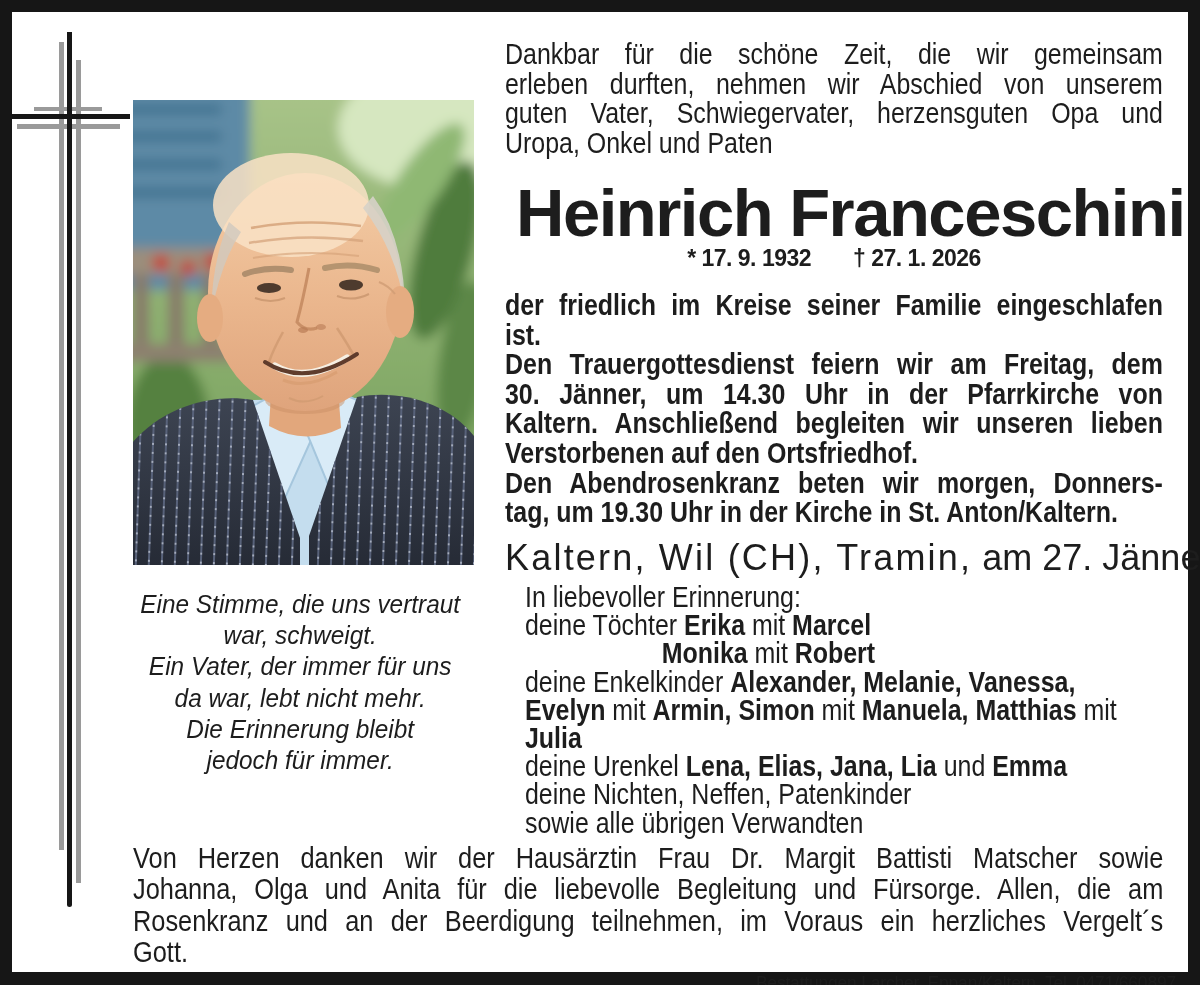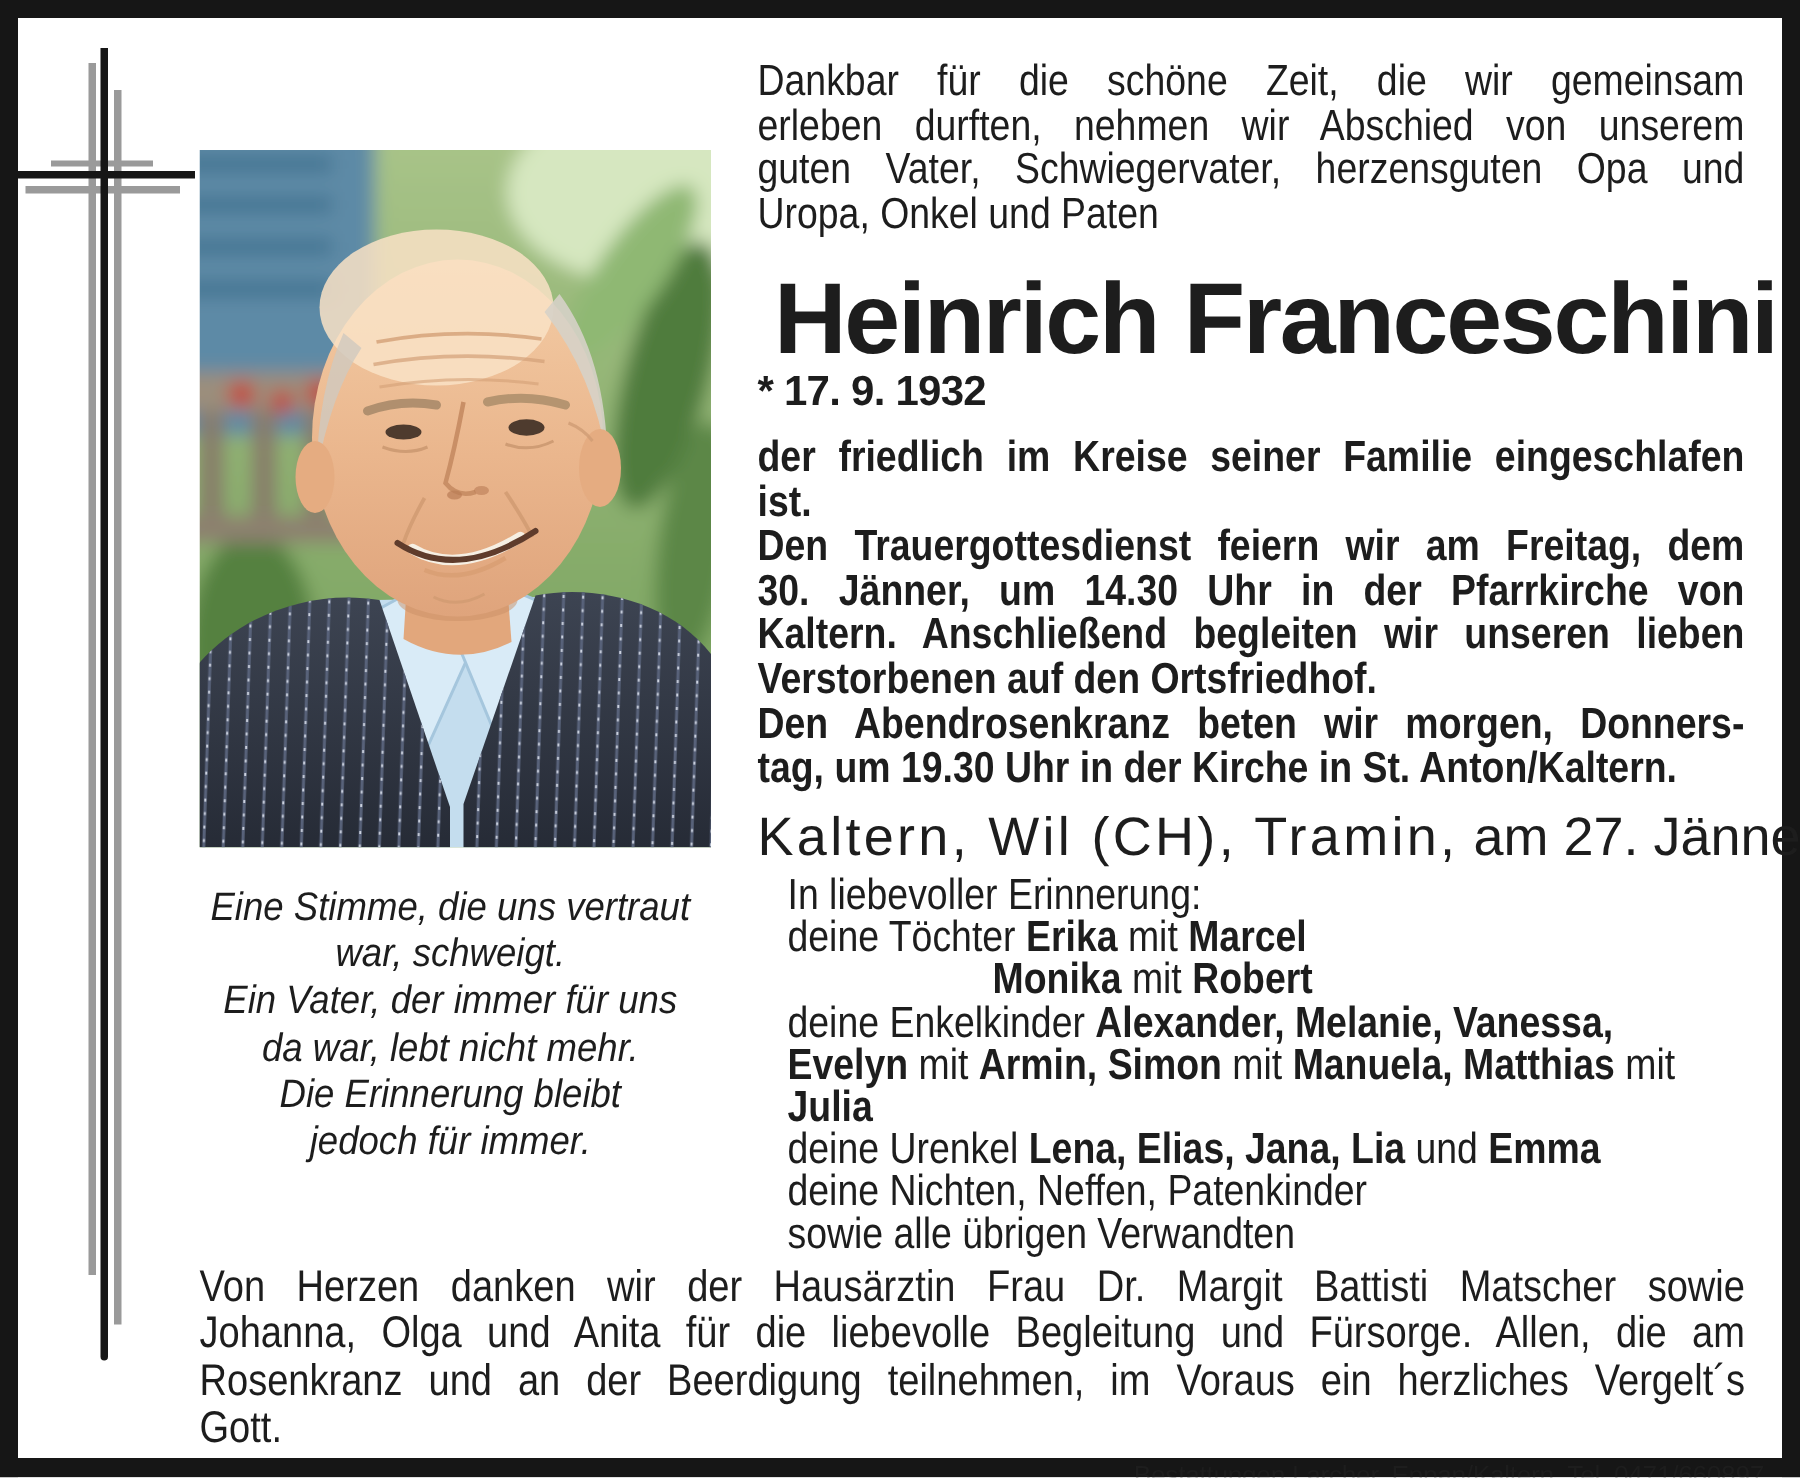--- a/index.html
+++ b/index.html
@@ -26,22 +26,22 @@
   .line{white-space:normal;}
   .just{text-align:justify;text-align-last:justify;}
   .body-txt{font-size:29px;line-height:29.6px;}
   .fam-txt{font-size:29px;line-height:28.2px;}
   .b{font-weight:bold;}
   .indent{margin-left:159px;}
 
   .title-blk{position:absolute;left:516px;top:179px;width:680px;}
   .title-blk .nm{font-size:67px;font-weight:bold;line-height:1;letter-spacing:-1.5px;white-space:nowrap;}
 
-  .dates{position:absolute;left:505px;top:247px;width:658px;display:flex;gap:42px;
-         font-size:28px;font-weight:bold;letter-spacing:-0.5px;line-height:1;}
+  .dates{position:absolute;left:505px;top:247px;width:658px;display:flex;justify-content:center;gap:42px;
+         font-size:23px;font-weight:bold;letter-spacing:-0.5px;line-height:1;}
 
   .dateline{position:absolute;left:505px;top:538px;width:680px;font-size:36px;line-height:1.1;white-space:nowrap;}
   .dateline .sp1{letter-spacing:2.2px;}
 
   .poem{position:absolute;left:124px;top:589px;width:383px;transform:scaleX(0.92);transform-origin:0 0;
         font-style:italic;font-size:26.5px;line-height:31.2px;text-align:center;}
 
   .thanks{position:absolute;left:133px;top:842px;}
   .thanks .cxw{transform:scaleX(0.86);transform-origin:0 0;width:1198px;font-size:29.5px;line-height:31.4px;}
 
@@ -161,20 +161,21 @@
       <div class="line">Uropa, Onkel und Paten</div>
     </div>
   </div>
 
   <div class="title-blk">
     <span class="nm">Heinrich Franceschini</span>
   </div>
 
   <div class="dates">
     <span>* 17. 9. 1932</span>
+    <span>† 27. 1. 2026</span>
   </div>
 
   <div class="blk" style="top:291px;font-weight:bold;">
     <div class="cx body-txt">
       <div class="line just">der friedlich im Kreise seiner Familie eingeschlafen</div>
       <div class="line">ist.</div>
       <div class="line just">Den Trauergottesdienst feiern wir am Freitag, dem</div>
       <div class="line just">30. Jänner, um 14.30 Uhr in der Pfarrkirche von</div>
       <div class="line just">Kaltern. Anschließend begleiten wir unseren lieben</div>
       <div class="line">Verstorbenen auf den Ortsfriedhof.</div>

